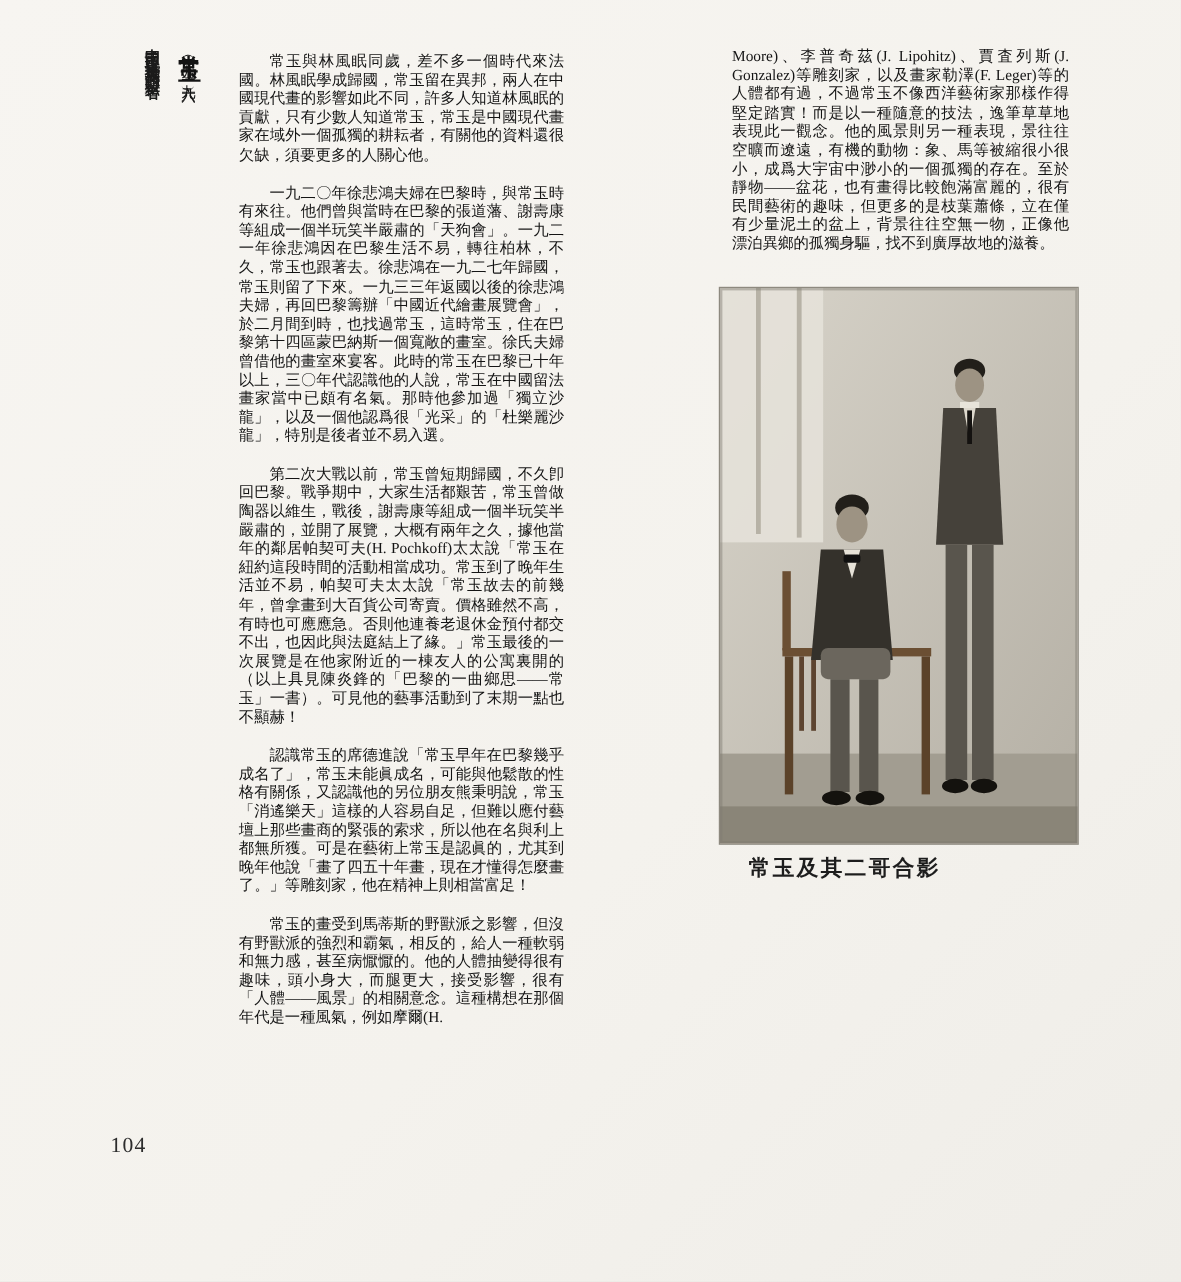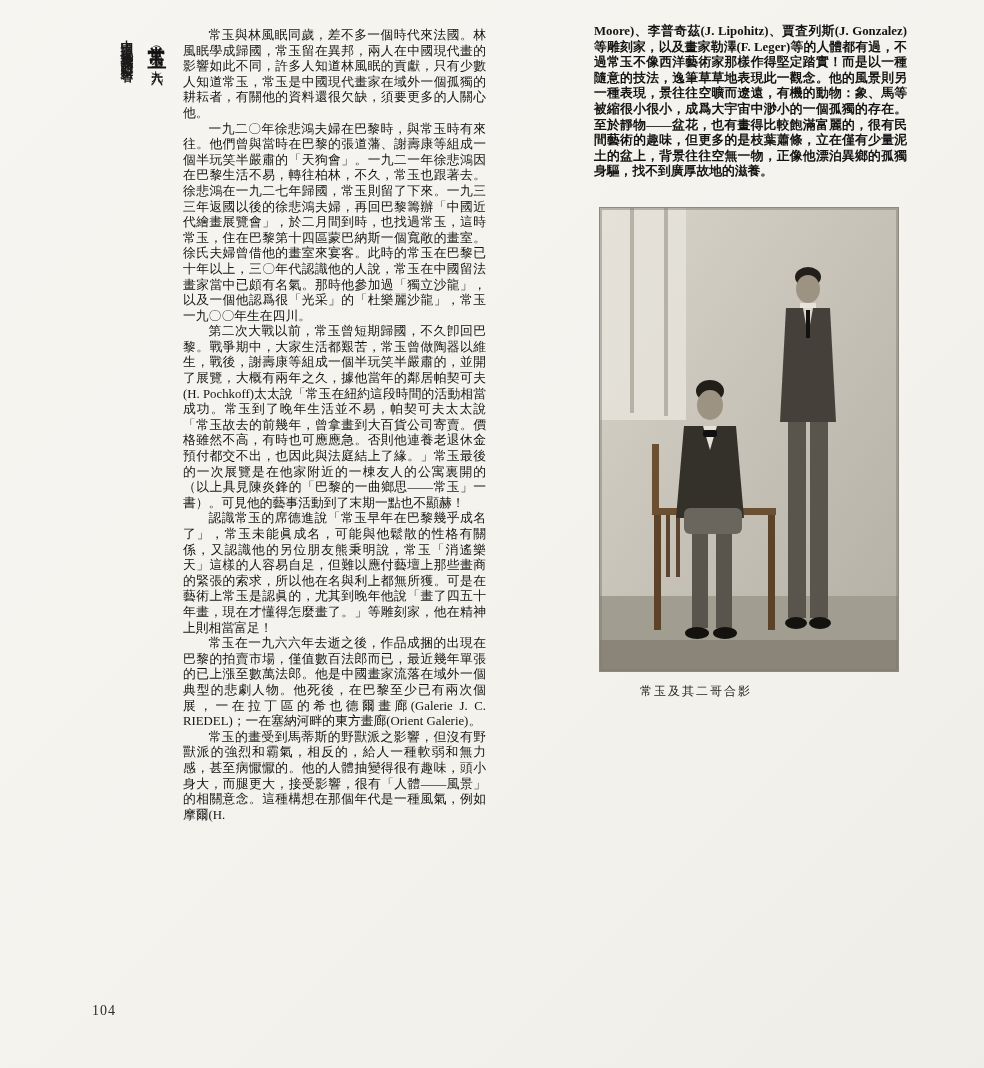--- a/index.html
+++ b/index.html
@@ -20,56 +20,55 @@
     writing-mode:vertical-rl;text-orientation:mixed;
   }
   .vline-main{font-size:17px;letter-spacing:2px;}
   .vline-main .t-name{font-size:19px;font-weight:bold;letter-spacing:6px;}
   .vline-main .t-years{font-size:12px;letter-spacing:1px;}
   .vline-sub{margin-right:9px;font-size:12.5px;font-weight:bold;letter-spacing:3px;color:#1b1b1b;}
   
   .col{position:absolute;font-size:12.8px;line-height:15.6px;text-align:justify;}
   .col-left{left:183px;top:28px;width:303px;}
   .col-right{left:594px;top:24px;width:313px;}
-  .col p{margin:0;text-indent:2em;}
-  .col p.cont{text-indent:0;font-weight:bold;}
+  .col p{margin:16px;text-indent:2em;}
+  .col p.cont{text-indent:0;}
   
   .photo-fig{margin:28px 0 0 6px;width:298px;}
   .photo-frame{
     width:298px;height:463px;display:block;
     box-shadow:0 0 0 1px #8d897f;
     background:#c6c2b8;
   }
   .photo-caption{
-    margin:13px 0 0 40px;
-    font-size:12px;letter-spacing:2px;color:#1d1d1d;
+    margin:13px 0 0 24px;
+    font-size:18px;letter-spacing:2px;color:#1d1d1d;font-weight:bold;
   }
   .page-number{
-    position:absolute;left:92px;top:1003px;
-    font-size:14px;letter-spacing:1px;color:#2c2c2c;
+    position:absolute;left:92px;top:944px;
+    font-size:18px;letter-spacing:1px;color:#2c2c2c;
   }
 </style>
 </head>
 <body>
 
 <div class="page">
 
   <div class="vtitle">
     <div class="vline-main">
       <span class="t-name">常玉</span><span class="t-years">（一九〇〇～一九六六）</span>
     </div>
     <div class="vline-sub">中國現代畫孤獨的耕耘者</div>
   </div>
 
   <div class="col col-left">
     <p>常玉與林風眠同歲，差不多一個時代來法國。林風眠學成歸國，常玉留在異邦，兩人在中國現代畫的影響如此不同，許多人知道林風眠的貢獻，只有少數人知道常玉，常玉是中國現代畫家在域外一個孤獨的耕耘者，有關他的資料還很欠缺，須要更多的人關心他。</p>
-    <p>一九二〇年徐悲鴻夫婦在巴黎時，與常玉時有來往。他們曾與當時在巴黎的張道藩、謝壽康等組成一個半玩笑半嚴肅的「天狗會」。一九二一年徐悲鴻因在巴黎生活不易，轉往柏林，不久，常玉也跟著去。徐悲鴻在一九二七年歸國，常玉則留了下來。一九三三年返國以後的徐悲鴻夫婦，再回巴黎籌辦「中國近代繪畫展覽會」，於二月間到時，也找過常玉，這時常玉，住在巴黎第十四區蒙巴納斯一個寬敞的畫室。徐氏夫婦曾借他的畫室來宴客。此時的常玉在巴黎已十年以上，三〇年代認識他的人說，常玉在中國留法畫家當中已頗有名氣。那時他參加過「獨立沙龍」，以及一個他認爲很「光采」的「杜樂麗沙龍」，常玉一九〇〇年生在四川。</p>
+    <p>一九二〇年徐悲鴻夫婦在巴黎時，與常玉時有來往。他們曾與當時在巴黎的張道藩、謝壽康等組成一個半玩笑半嚴肅的「天狗會」。一九二一年徐悲鴻因在巴黎生活不易，轉往柏林，不久，常玉也跟著去。徐悲鴻在一九二七年歸國，常玉則留了下來。一九三三年返國以後的徐悲鴻夫婦，再回巴黎籌辦「中國近代繪畫展覽會」，於二月間到時，也找過常玉，這時常玉，住在巴黎第十四區蒙巴納斯一個寬敞的畫室。徐氏夫婦曾借他的畫室來宴客。此時的常玉在巴黎已十年以上，三〇年代認識他的人說，常玉在中國留法畫家當中已頗有名氣。那時他參加過「獨立沙龍」，以及一個他認爲很「光采」的「杜樂麗沙龍」，特別是後者並不易入選。</p>
     <p>第二次大戰以前，常玉曾短期歸國，不久卽回巴黎。戰爭期中，大家生活都艱苦，常玉曾做陶器以維生，戰後，謝壽康等組成一個半玩笑半嚴肅的，並開了展覽，大概有兩年之久，據他當年的鄰居帕契可夫(H. Pochkoff)太太說「常玉在紐約這段時間的活動相當成功。常玉到了晚年生活並不易，帕契可夫太太說「常玉故去的前幾年，曾拿畫到大百貨公司寄賣。價格雖然不高，有時也可應應急。否則他連養老退休金預付都交不出，也因此與法庭結上了緣。」常玉最後的一次展覽是在他家附近的一棟友人的公寓裏開的（以上具見陳炎鋒的「巴黎的一曲鄉思——常玉」一書）。可見他的藝事活動到了末期一點也不顯赫！</p>
     <p>認識常玉的席德進說「常玉早年在巴黎幾乎成名了」，常玉未能眞成名，可能與他鬆散的性格有關係，又認識他的另位朋友熊秉明說，常玉「消遙樂天」這樣的人容易自足，但難以應付藝壇上那些畫商的緊張的索求，所以他在名與利上都無所獲。可是在藝術上常玉是認眞的，尤其到晚年他說「畫了四五十年畫，現在才懂得怎麼畫了。」等雕刻家，他在精神上則相當富足！</p>
-    <p>常玉在一九六六年去逝之後，作品成捆的出現在巴黎的拍賣市場，僅值數百法郎而已，最近幾年單張的已上漲至數萬法郎。他是中國畫家流落在域外一個典型的悲劇人物。他死後，在巴黎至少已有兩次個展，一在拉丁區的希也德爾畫廊(Galerie J. C. RIEDEL)；一在塞納河畔的東方畫廊(Orient Galerie)。</p>
     <p>常玉的畫受到馬蒂斯的野獸派之影響，但沒有野獸派的強烈和霸氣，相反的，給人一種軟弱和無力感，甚至病懨懨的。他的人體抽變得很有趣味，頭小身大，而腿更大，接受影響，很有「人體——風景」的相關意念。這種構想在那個年代是一種風氣，例如摩爾(H.</p>
   </div>
 
   <div class="col col-right">
     <p class="cont">Moore)、李普奇茲(J. Lipohitz)、賈査列斯(J. Gonzalez)等雕刻家，以及畫家勒澤(F. Leger)等的人體都有過，不過常玉不像西洋藝術家那樣作得堅定踏實！而是以一種隨意的技法，逸筆草草地表現此一觀念。他的風景則另一種表現，景往往空曠而遼遠，有機的動物：象、馬等被縮很小很小，成爲大宇宙中渺小的一個孤獨的存在。至於靜物——盆花，也有畫得比較飽滿富麗的，很有民間藝術的趣味，但更多的是枝葉蕭條，立在僅有少量泥土的盆上，背景往往空無一物，正像他漂泊異鄉的孤獨身驅，找不到廣厚故地的滋養。</p>
 
     <figure class="photo-fig" style="margin-left:6px">
       <svg class="photo-frame" viewBox="0 0 298 463" role="img">
         <defs>
           <linearGradient id="wallg" x1="0" y1="0" x2="1" y2="1">

